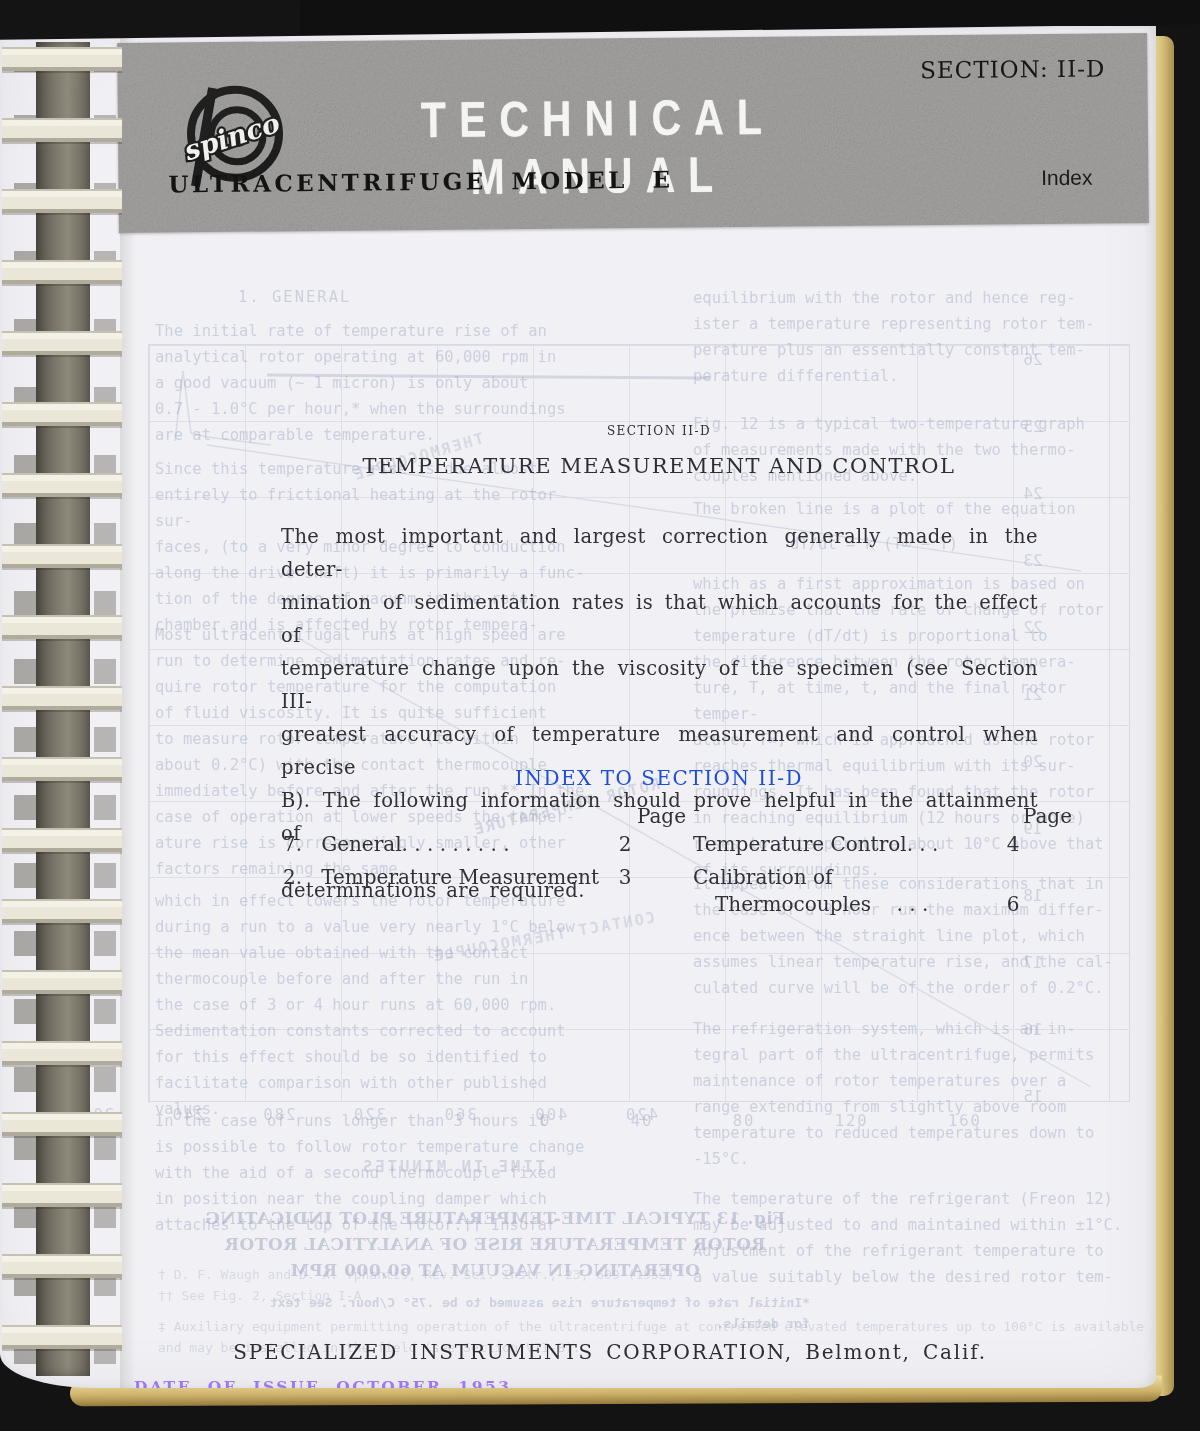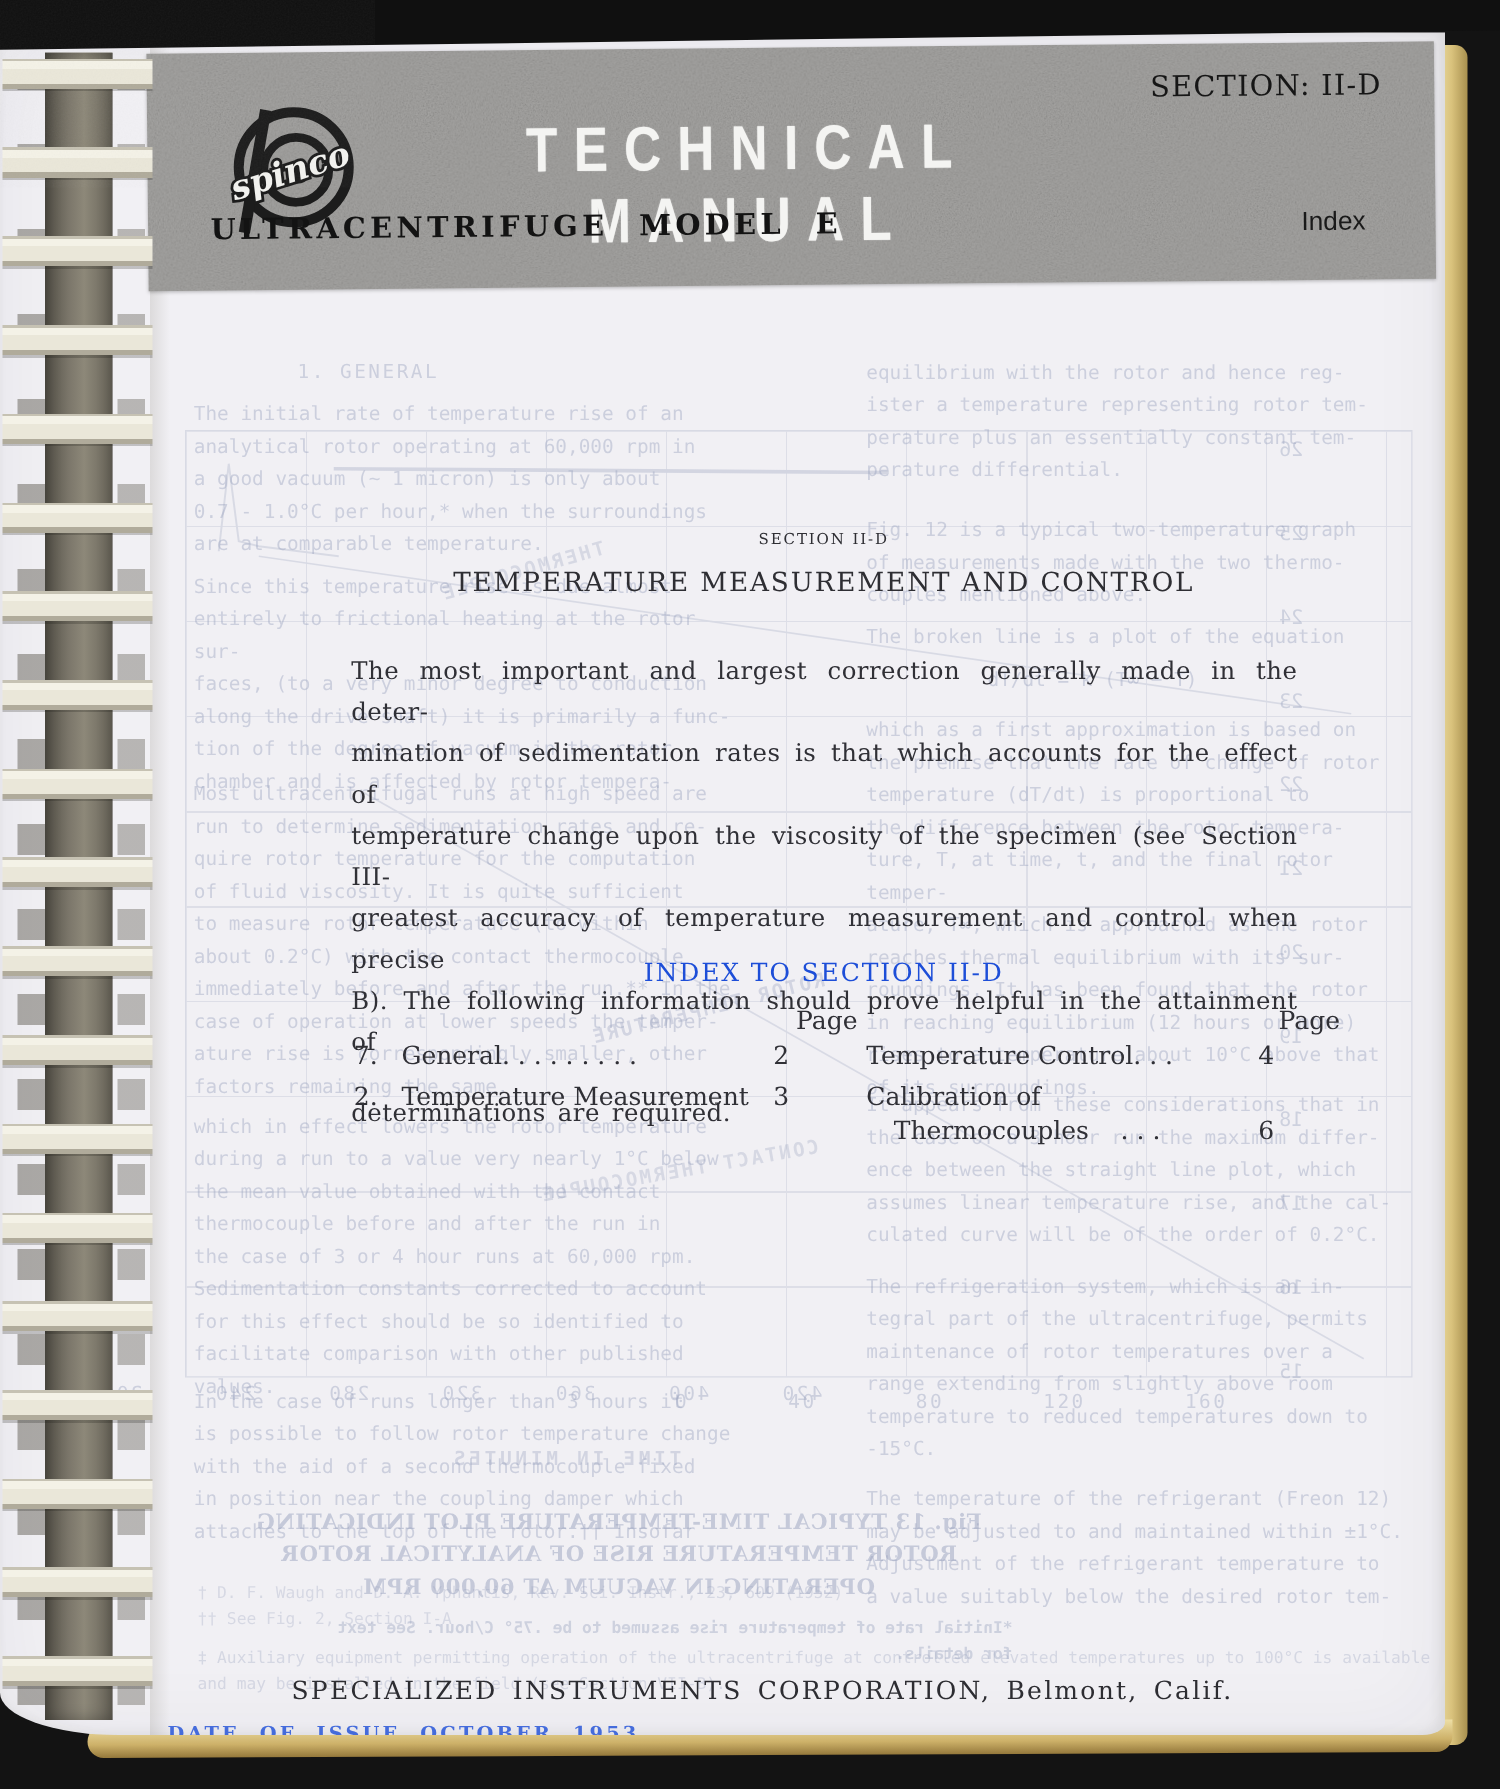--- a/index.html
+++ b/index.html
@@ -65,21 +65,21 @@
   .para .jl{text-align:justify;text-align-last:justify;}
   .para .ll{text-align:left;margin-top:24px;}
   .idx-head{position:absolute;left:280px;top:740px;width:758px;text-align:center;font-size:20px;
     letter-spacing:1.5px;color:#1d4ed8;}
   .pg-label{position:absolute;font-size:20px;color:#303036;margin-left:44px;}
   .idx-row{position:absolute;font-size:20px;color:#303036;white-space:pre;}
   .idx-page{position:absolute;font-size:20px;color:#303036;text-align:center;width:34px;}
   .footer-co{position:absolute;left:150px;top:1314px;width:920px;text-align:center;font-size:20px;
     letter-spacing:1.8px;word-spacing:4px;color:#2d2d32;}
   .date-issue{position:absolute;left:134px;top:1351px;font-size:15.5px;font-weight:700;letter-spacing:2.5px;
-    word-spacing:8px;color:#1d4ed8;opacity:.8;filter:blur(.4px);}
+    word-spacing:8px;color:#8b5cf6;opacity:.8;filter:blur(.4px);}
   
   .ghost{position:absolute;inset:0;z-index:1;color:#9aa3bf;}
   .g{position:absolute;opacity:.42;font-family:"DejaVu Sans Mono",monospace;font-size:15.5px;
      line-height:26px;white-space:pre-line;}
   .g.small{font-size:13px;line-height:21px;}
   .mirror{transform:scaleX(-1);}
   .gserif{font-family:"DejaVu Serif",serif;}
   .ghost-graph{position:absolute;left:148px;top:318px;width:980px;height:756px;opacity:.34;
     border:1.5px solid #aab1c8;
     background:

